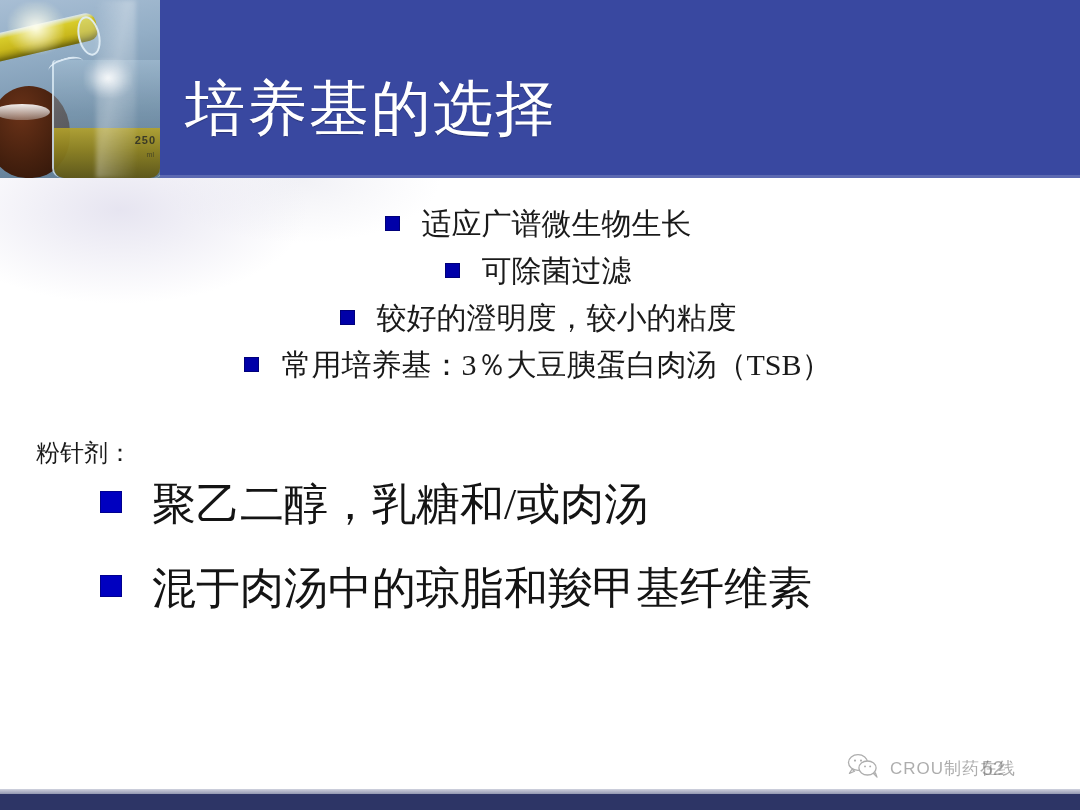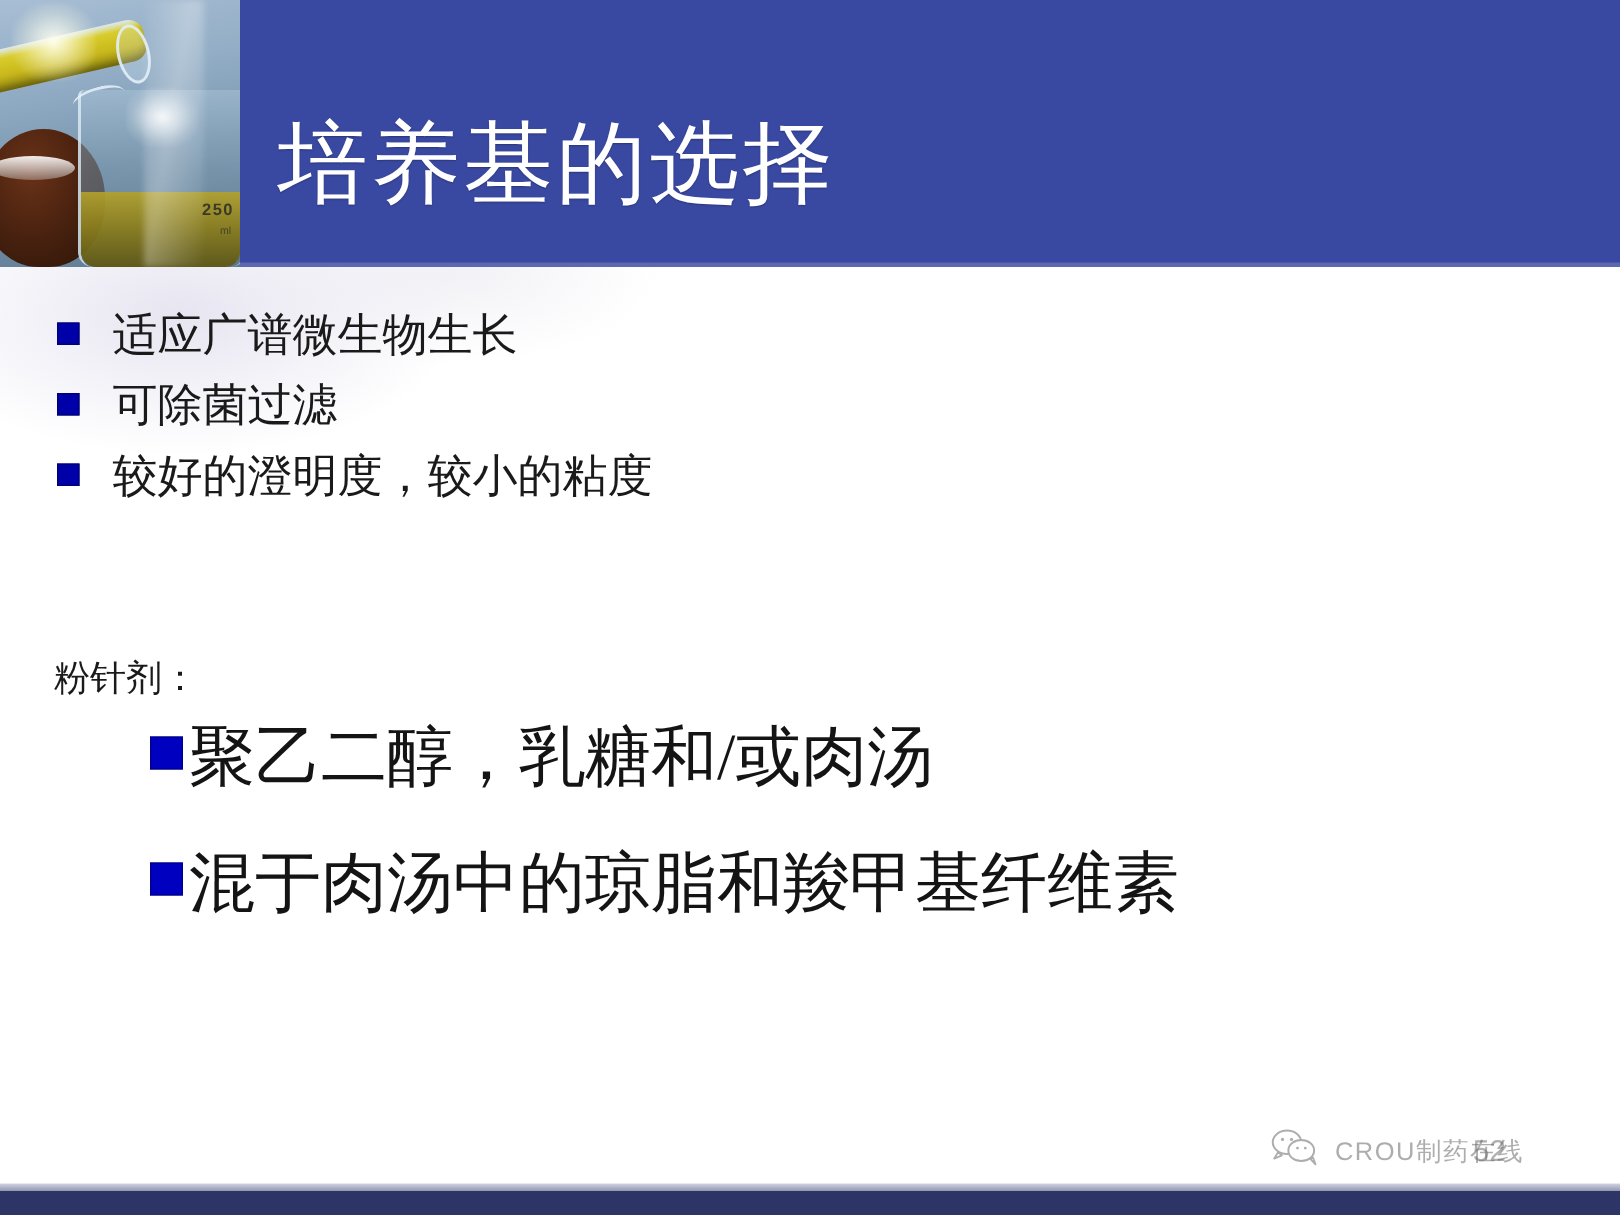--- a/index.html
+++ b/index.html
@@ -177,20 +177,21 @@
 
   .bullet-list {
     position: absolute;
     left: 38px; top: 26px;
     width: 1000px;
   }
   .bullet-row {
     display: flex;
     align-items: baseline;
     height: 47px;
+    justify-content: center;
   }
   .sq {
     flex: 0 0 auto;
     width: 15px; height: 15px;
     background: #0000A8;
     border: 1px solid #00007a;
     box-sizing: border-box;
     position: relative;
     top: -3px;
   }
@@ -213,20 +214,21 @@
     line-height: 38px;
     color: #1a1a1a;
     white-space: nowrap;
     font-family: "Liberation Serif", "DejaVu Serif", serif;
   }
   .sub-row {
     display: flex;
     align-items: baseline;
     margin-left: 64px;
     margin-top: 6px;
+    gap: 26px;
   }
   .sq-big {
     flex: 0 0 auto;
     width: 22px; height: 22px;
     background: #0000C0;
     border: 1px solid #00008f;
     box-sizing: border-box;
     position: relative;
     top: -6px;
   }
@@ -318,20 +320,24 @@
         <span class="txt">适应广谱微生物生长</span>
       </div>
       <div class="bullet-row">
         <span class="sq"></span>
         <span class="txt">可除菌过滤</span>
       </div>
       <div class="bullet-row">
         <span class="sq"></span>
         <span class="txt">较好的澄明度，较小的粘度</span>
       </div>
+      <div class="bullet-row">
+        <span class="sq"></span>
+        <span class="txt">常用培养基：3％大豆胰蛋白肉汤（TSB）</span>
+      </div>
     </div>
 
     <div class="section" id="section-powder">
       <div class="section-label">粉针剂：</div>
       <div class="sub-row">
         <span class="sq-big"></span>
         <span class="txt">聚乙二醇，乳糖和/或肉汤</span>
       </div>
     </div>
 

